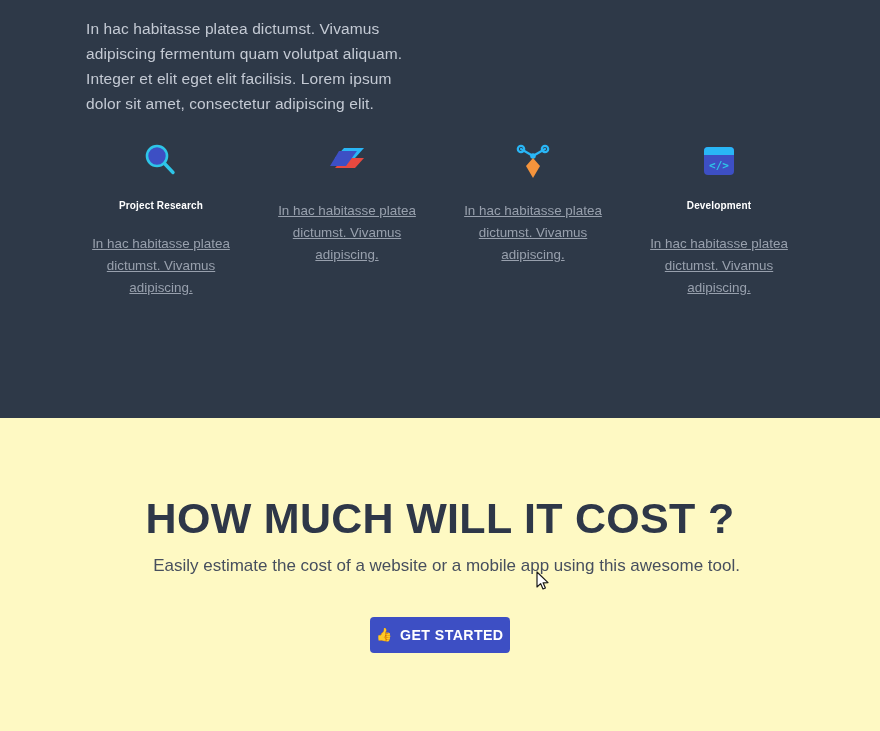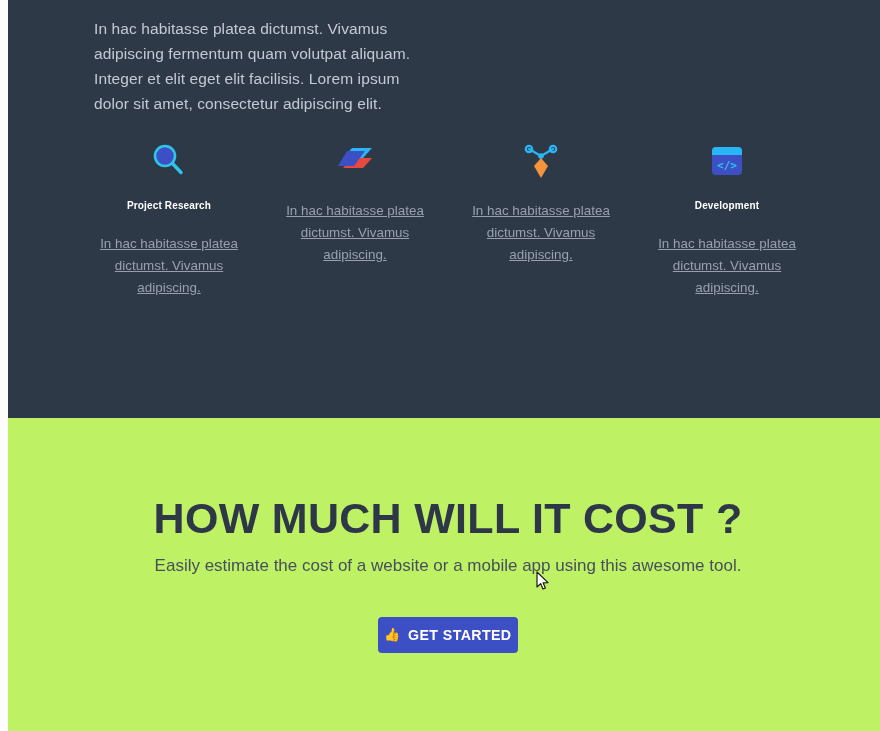--- a/index.html
+++ b/index.html
@@ -14,21 +14,20 @@
   body {
     font-family: "Liberation Sans", sans-serif;
     background: #fdfdfc;
   }
 
   #page {
     position: relative;
     width: 880px;
     height: 731px;
     overflow: hidden;
-    padding-left: 8px;
   }
 
   
   .dark-section {
     position: relative;
     width: 880px;
     height: 418px;
     background-color: #2e3948;
     background-image:
       radial-gradient(rgba(255,255,255,0.035) 0.6px, transparent 0.7px),
@@ -89,21 +88,21 @@
     line-height: 22.2px;
     padding: 0 22px;
     text-decoration: underline;
   }
 
   
   .light-section {
     position: relative;
     width: 880px;
     height: 313px;
-    background: #bef264;
+    background: #fef9c3;
     text-align: center;
   }
 
   .cta-title {
     position: absolute;
     top: 77px;
     left: 0;
     width: 880px;
     font-size: 43px;
     font-weight: bold;
@@ -113,20 +112,21 @@
   }
 
   .cta-sub {
     position: absolute;
     top: 134px;
     left: 140px;
     width: 600px;
     font-size: 17px;
     line-height: 27px;
     color: #474f5e;
+    text-align: right;
   }
 
   .cta-button {
     position: absolute;
     top: 199px;
     left: 370px;
     width: 140px;
     height: 36px;
     background: #3d4fc4;
     color: #ffffff;

